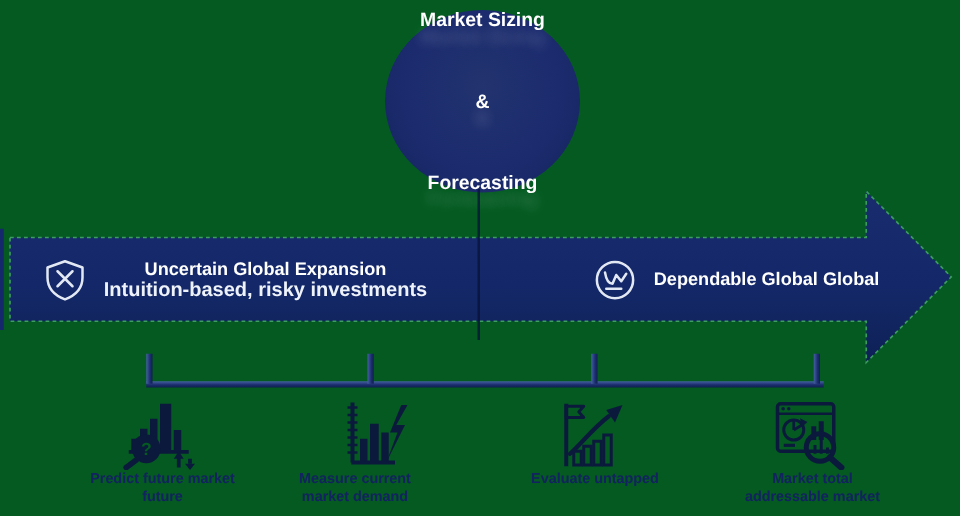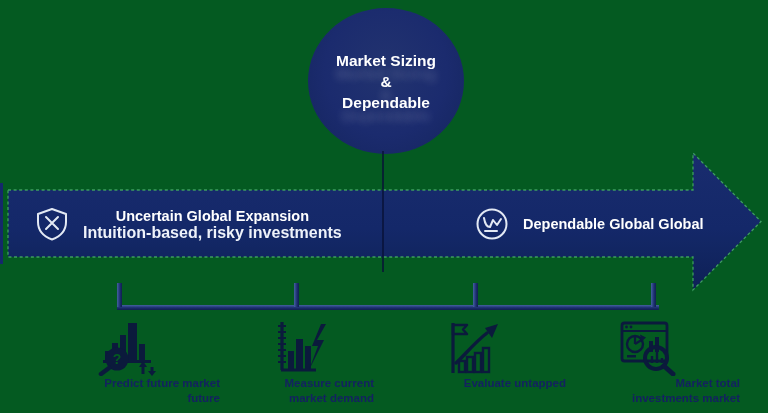--- a/index.html
+++ b/index.html
@@ -8,21 +8,21 @@
     background:#045A21;
     font-family:"Liberation Sans",sans-serif;
   }
   .stage *{box-sizing:border-box;}
 
   
   .big-circle{
     position:absolute;left:308px;top:8px;width:156px;height:146px;
     border-radius:50%;
     background:radial-gradient(ellipse at 50% 42%, #22336f 0%, #1b2b6e 55%, #14245c 100%);
-    display:flex;flex-direction:column;justify-content:center;align-items:center;
+    display:flex;flex-direction:column;justify-content:center;align-items:center;gap:44px;
   }
   .big-circle .c-line{
     color:#fff;font-weight:bold;font-size:15.5px;line-height:21px;text-align:center;
     text-shadow:0 13px 9px rgba(255,255,255,.20);
   }
 
   
   .connector{
     position:absolute;left:382px;top:151px;width:2px;height:121px;
     background:rgba(8,18,55,.75);z-index:5;
@@ -53,21 +53,21 @@
     background:linear-gradient(90deg,#44619f,#1c2e70 60%,#0f1f4e);
   }
   .t1{left:117px;} .t2{left:294px;} .t3{left:473px;} .t4{left:651px;}
 
   
   .bi{position:absolute;top:318px;width:64px;height:58px;z-index:2;}
   .bi1{left:98px;} .bi2{left:268px;} .bi3{left:440px;} .bi4{left:616px;}
 
   .item-label{
     position:absolute;top:376px;width:180px;z-index:2;
-    text-align:right;font-weight:bold;font-size:11.5px;line-height:14.5px;color:#132260;
+    text-align:center;font-weight:bold;font-size:11.5px;line-height:14.5px;color:#132260;
   }
   .il1{left:40px;} .il2{left:194px;} .il3{left:386px;} .il4{left:560px;}
 </style>
 </head>
 <body>
 
 <div class="stage">
 
   <svg class="arrow-layer" width="768" height="413" viewBox="0 0 768 413">
     <defs>
@@ -78,21 +78,21 @@
       </linearGradient>
     </defs>
     <path d="M8 190 H693 V153 L761 221.5 L693 290 V257 H8 Z" fill="url(#navGrad)" stroke="#3F9E62" stroke-width="1.3" stroke-dasharray="3 2.6" opacity="0.98"></path>
   </svg>
 
   <div class="left-edge-strip"></div>
 
   <div class="big-circle">
     <div class="c-line">Market Sizing</div>
     <div class="c-line">&amp;</div>
-    <div class="c-line">Dependable</div>
+    <div class="c-line">Forecasting</div>
   </div>
 
   <div class="connector"></div>
 
   <div class="arrow-group grp-left">
     <svg width="36" height="34" viewBox="0 0 36 34">
       <path d="M18 2 L32 7 V15 C32 24 26 29.5 18 32.5 C10 29.5 4 24 4 15 V7 Z" fill="none" stroke="#e3e9f4" stroke-width="2" stroke-linejoin="round"></path>
       <path d="M12 10 L24 22 M24 10 L12 22" stroke="#e3e9f4" stroke-width="2" stroke-linecap="round"></path>
     </svg>
     <div class="txt">
@@ -191,16 +191,16 @@
   </div>
   <div class="item-label il2">
     <div>Measure current</div>
     <div>market demand</div>
   </div>
   <div class="item-label il3">
     <div>Evaluate untapped</div>
   </div>
   <div class="item-label il4">
     <div>Market total</div>
-    <div>investments market</div>
+    <div>addressable market</div>
   </div>
 
 </div>
 
 </body></html>

